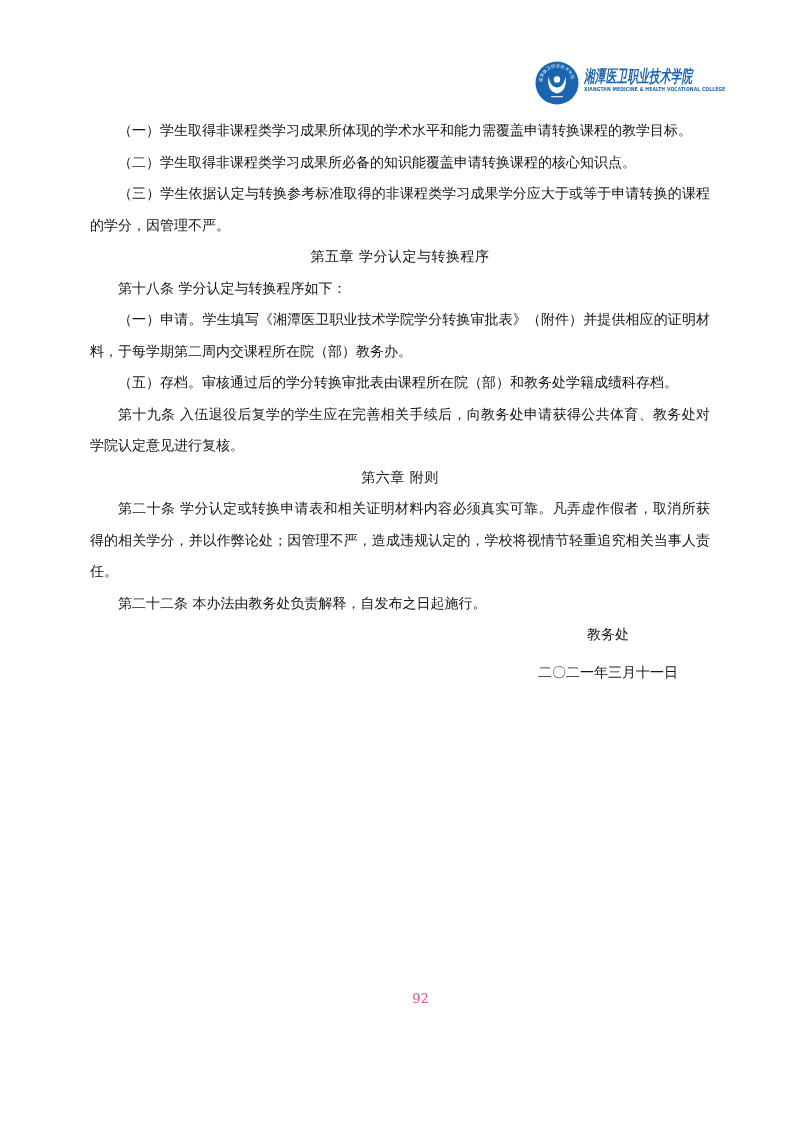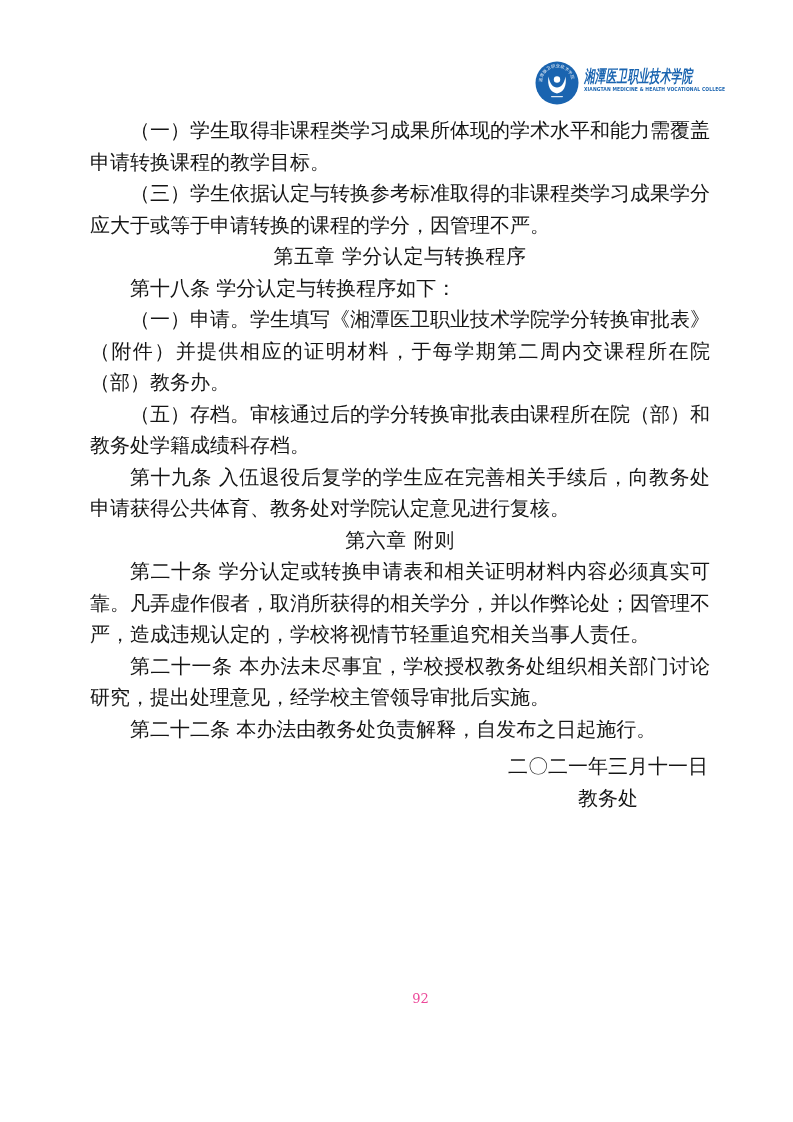--- a/index.html
+++ b/index.html
@@ -47,21 +47,21 @@
     line-height: 9px;
     margin-top: 1px;
   }
 
   
   .doc-body {
     position: absolute;
     top: 115px;
     left: 90px;
     width: 620px;
-    font-size: 20px;
+    font-size: 14px;
     line-height: 31.5px;
     text-align: justify;
   }
   .doc-body p { margin: 0; }
   .para { text-indent: 2em; }
   .chapter-heading {
     text-align: center;
     font-weight: normal;
     text-indent: 0;
     letter-spacing: 0.5px;
@@ -107,32 +107,32 @@
       <rect x="16" y="35" width="12" height="1.2" rx="0.6" fill="#ffffff" opacity="0.85"></rect>
     </svg>
     <div class="logo-names">
       <div class="logo-zh">湘潭医卫职业技术学院</div>
       <div class="logo-en">XIANGTAN MEDICINE &amp; HEALTH VOCATIONAL COLLEGE</div>
     </div>
   </div>
 
   <div class="doc-body">
     <p class="para">（一）学生取得非课程类学习成果所体现的学术水平和能力需覆盖申请转换课程的教学目标。</p>
+    <p class="para">（二）学生取得非课程类学习成果所必备的知识能覆盖申请转换课程的核心知识点。</p>
     <p class="para">（三）学生依据认定与转换参考标准取得的非课程类学习成果学分应大于或等于申请转换的课程的学分，因管理不严。</p>
     <p class="chapter-heading">第五章 学分认定与转换程序</p>
     <p class="para">第十八条 学分认定与转换程序如下：</p>
     <p class="para">（一）申请。学生填写《湘潭医卫职业技术学院学分转换审批表》（附件）并提供相应的证明材料，于每学期第二周内交课程所在院（部）教务办。</p>
     <p class="para">（五）存档。审核通过后的学分转换审批表由课程所在院（部）和教务处学籍成绩科存档。</p>
     <p class="para">第十九条 入伍退役后复学的学生应在完善相关手续后，向教务处申请获得公共体育、教务处对学院认定意见进行复核。</p>
     <p class="chapter-heading">第六章 附则</p>
     <p class="para">第二十条 学分认定或转换申请表和相关证明材料内容必须真实可靠。凡弄虚作假者，取消所获得的相关学分，并以作弊论处；因管理不严，造成违规认定的，学校将视情节轻重追究相关当事人责任。</p>
-    <p class="para">第二十一条 本办法未尽事宜，学校授权教务处组织相关部门讨论研究，提出处理意见，经学校主管领导审批后实施。</p>
     <p class="para">第二十二条 本办法由教务处负责解释，自发布之日起施行。</p>
 
     <div class="signature">
+      <p class="sig-line">教务处</p>
       <p class="sig-line sig-date">二〇二一年三月十一日</p>
-      <p class="sig-line">教务处</p>
     </div>
   </div>
 
   <div class="page-footer">92</div>
 
 </div>
 
 </body></html>

